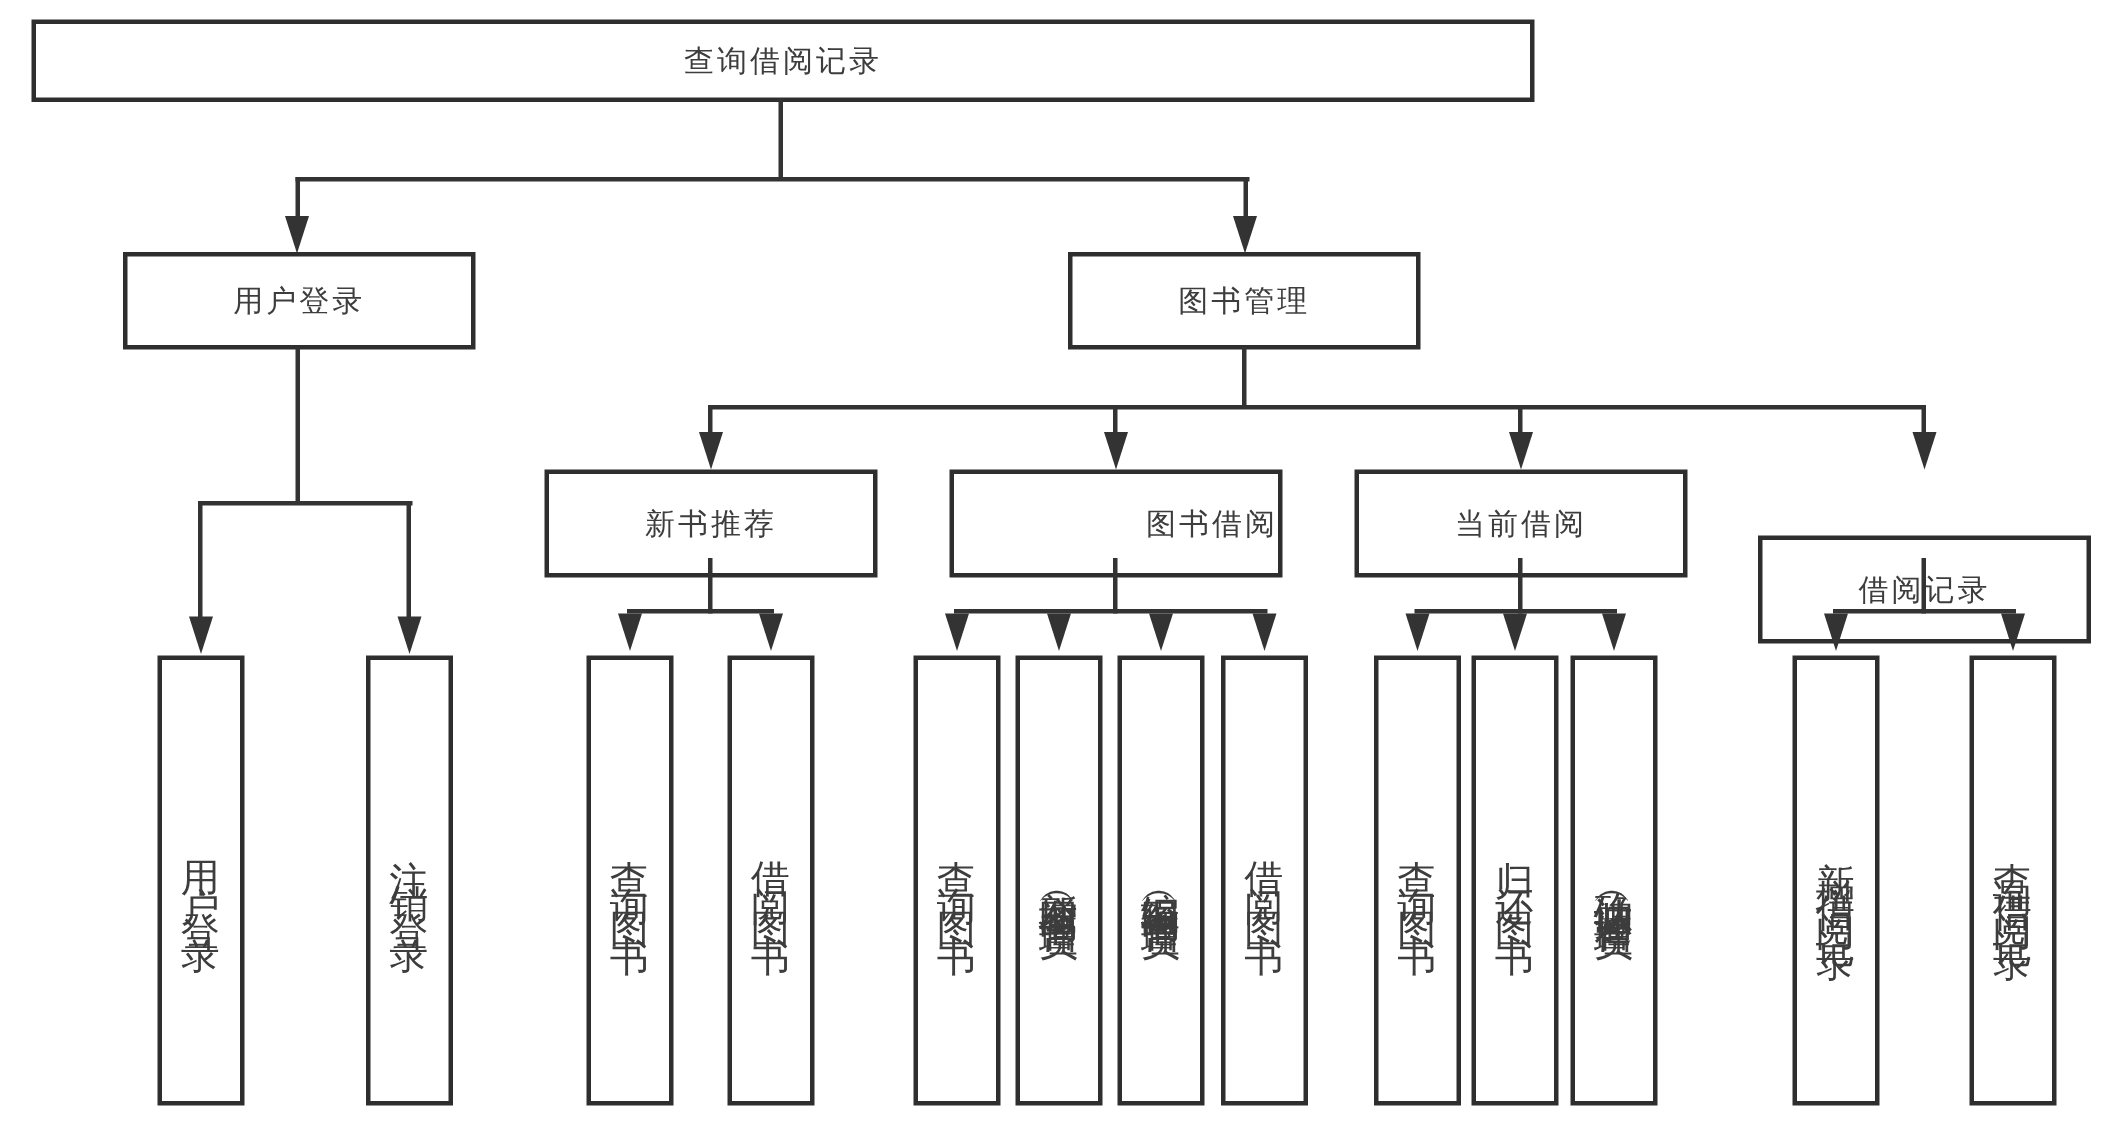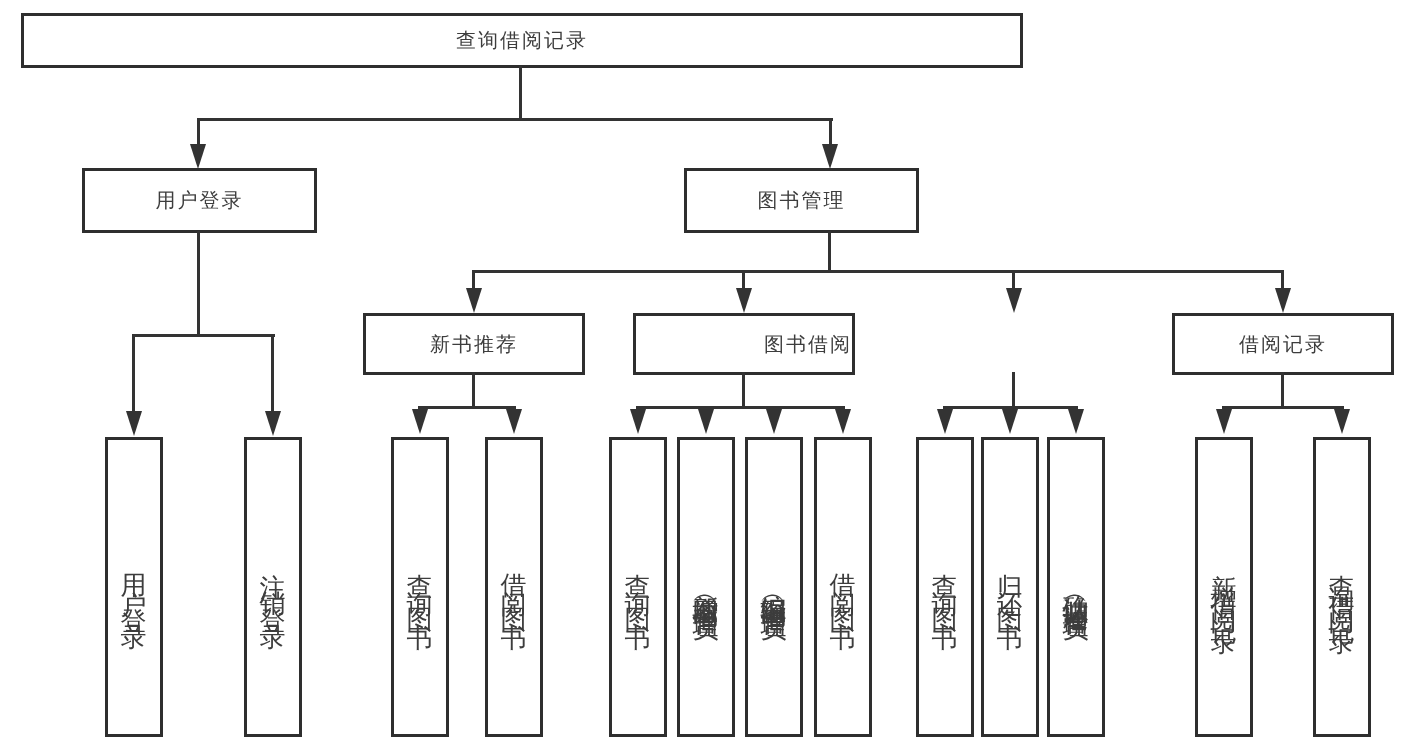--- a/index.html
+++ b/index.html
@@ -7,21 +7,21 @@
     position:relative;width:1405px;height:747px;background:#ffffff;overflow:hidden;
     font-family:"Liberation Sans","DejaVu Sans",sans-serif;color:#3a3a3a;
   }
   .box{
     position:absolute;background:#fff;border:3px solid #2e2e2e;box-sizing:border-box;
     display:flex;align-items:center;justify-content:center;
   }
   .hbox{font-size:20px;letter-spacing:2px;color:#3d3d3d;}
   .root{left:21px;top:13px;width:1002px;height:55px;}
   .lvl2{top:168px;width:235px;height:65px;}
-  .lvl3{top:313px;width:222px;height:62px;font-size:20px;}
+  .lvl3{top:313px;width:222px;height:72px;font-size:20px;}
   .leaf{top:437px;width:58px;height:300px;}
   .vtext{
     writing-mode:vertical-rl;font-size:26px;line-height:1;color:#3d3d3d;
     white-space:nowrap;
   }
   .line{position:absolute;background:#333333;}
   .v{width:3px;}
   .h{height:3px;}
   .arrow{
     position:absolute;width:0;height:0;
@@ -46,21 +46,21 @@
   <div class="line v" style="left:519px;top:66px;height:54px;"></div>
   <div class="line h" style="left:197px;top:118px;width:636px;"></div>
   <div class="line v" style="left:197px;top:118px;height:32px;"></div>
   <div class="arrow" style="left:190px;top:144px;"></div>
   <div class="line v" style="left:829px;top:118px;height:32px;"></div>
   <div class="arrow" style="left:822px;top:144px;"></div>
 
   <div class="box hbox lvl2" style="left:82px;">
     <span>用户登录</span>
   </div>
-  <div class="box hbox lvl2" style="left:684px;text-align:right;">
+  <div class="box hbox lvl2" style="left:712px;text-align:right;">
     <span>图书管理</span>
   </div>
 
   <div class="line v" style="left:197px;top:231px;height:105px;"></div>
   <div class="line h" style="left:132px;top:334px;width:143px;"></div>
   <div class="line v" style="left:132px;top:334px;height:80px;"></div>
   <div class="arrow" style="left:126px;top:411px;"></div>
   <div class="line v" style="left:271px;top:334px;height:80px;"></div>
   <div class="arrow" style="left:265px;top:411px;"></div>
 
@@ -74,21 +74,24 @@
   <div class="arrow" style="left:1006px;top:288px;"></div>
   <div class="line v" style="left:1281px;top:270px;height:22px;"></div>
   <div class="arrow" style="left:1275px;top:288px;"></div>
 
   <div class="box hbox lvl3" style="left:363px;">
     <span>新书推荐</span>
   </div>
   <div class="box hbox lvl3" style="left:633px;justify-content:flex-end;">
     <span>图书借阅</span>
   </div>
-  <div class="box hbox lvl3" style="left:1172px;">
+  <div class="box hbox lvl3" style="left:903px;">
+    <span>当前借阅</span>
+  </div>
+  <div class="box hbox lvl3" style="left:1172px;margin-top:44px;">
     <span>借阅记录</span>
   </div>
 
   <div class="line v" style="left:472px;top:372px;height:37px;"></div>
   <div class="line h" style="left:418px;top:406px;width:98px;"></div>
   <div class="arrow" style="left:412px;top:409px;"></div>
   <div class="arrow" style="left:506px;top:409px;"></div>
 
   <div class="line v" style="left:742px;top:372px;height:37px;"></div>
   <div class="line h" style="left:636px;top:406px;width:209px;"></div>

